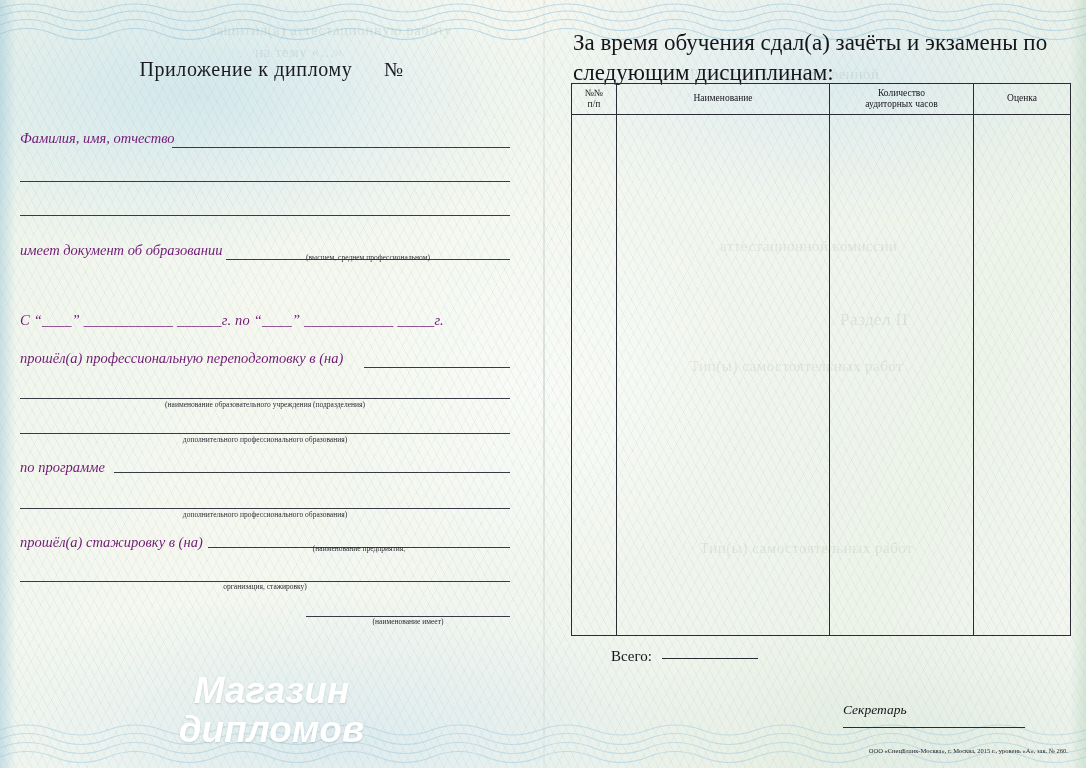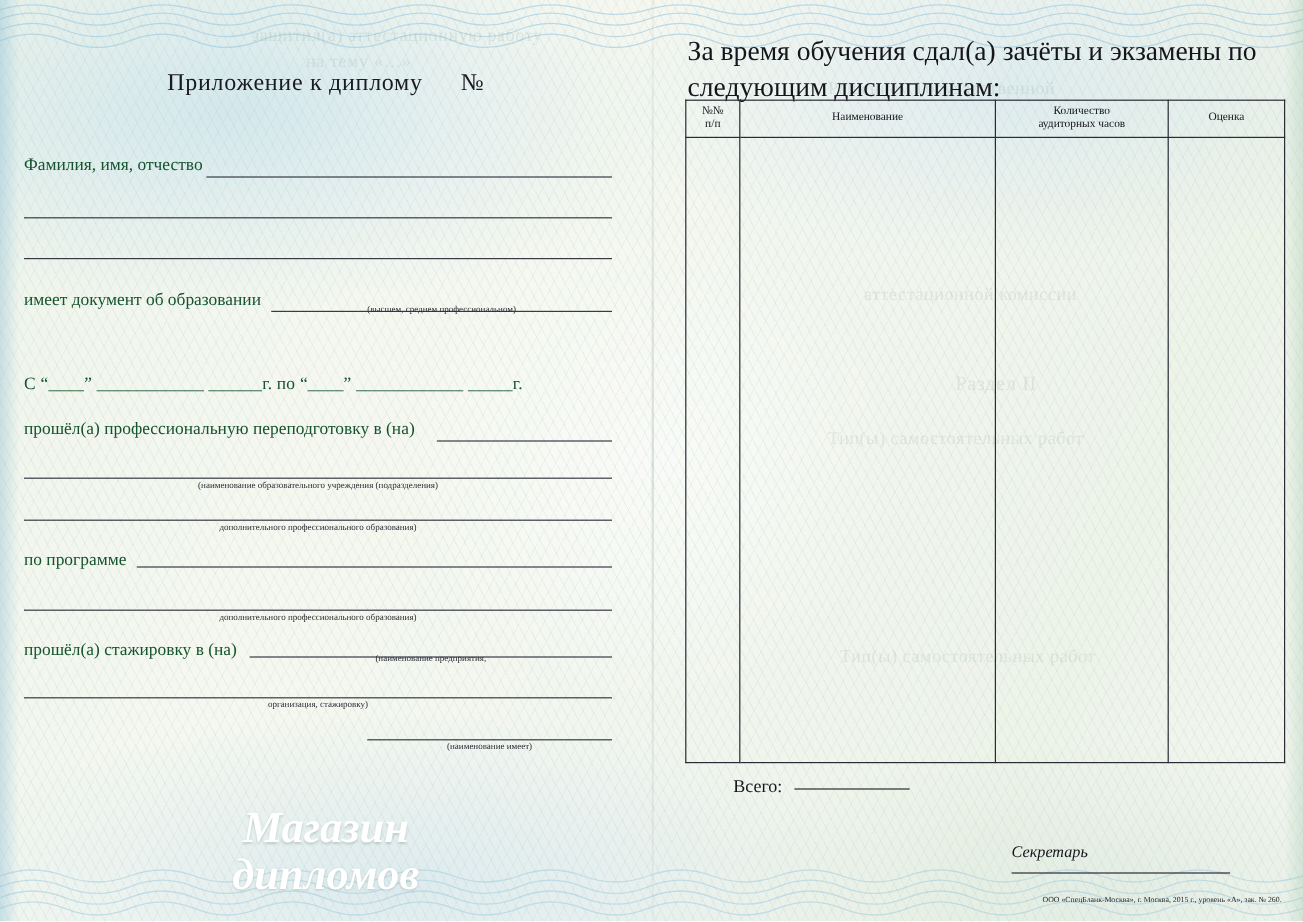--- a/index.html
+++ b/index.html
@@ -103,22 +103,23 @@
     letter-spacing: 0.6px;
     color: #1a1a22;
   }
   .l-title .num {
     margin-left: 26px;
   }
 
   .field {
     position: absolute;
     font-size: 14.5px;
-    color: #14532d;
+    color: #701a75;
     white-space: nowrap;
+    font-style: italic;
   }
   .rule {
     position: absolute;
     height: 0;
     border-bottom: 1px solid #3a3a46;
   }
   .hint {
     position: absolute;
     font-size: 7.5px;
     color: #2c2c36;
@@ -200,21 +201,21 @@
     white-space: nowrap;
   }
 
   
   .watermark {
     position: absolute;
     left: 0;
     bottom: 18px;
     width: 543px;
     text-align: center;
-    font-family: Liberation Serif, serif;
+    font-family: Liberation Sans, sans-serif;
     font-style: italic;
     font-weight: bold;
     font-size: 37px;
     line-height: 1.05;
     color: #ffffff;
     text-shadow: 0 1px 2px rgba(120,140,130,0.35);
     pointer-events: none;
   }
 </style>
 </head>
@@ -244,21 +245,21 @@
     </g>
   </svg>
 
   <div class="edge-left"></div>
   <div class="edge-right"></div>
 
   <div class="ghost-text" style="left:210px; top:22px;">защитил(а) аттестационную работу</div>
   <div class="ghost-text" style="left:255px; top:44px;">на тему «…»</div>
   <div class="ghost-text" style="left:690px; top:66px;">Решением Государственной</div>
   <div class="ghost-text" style="left:720px; top:238px;">аттестационной комиссии</div>
-  <div class="ghost-text" style="left:796px; top:310px; font-size:17px;">Раздел II</div>
+  <div class="ghost-text" style="left:840px; top:310px; font-size:17px;">Раздел II</div>
   <div class="ghost-text" style="left:690px; top:358px;">Тип(ы) самостоятельных работ</div>
   <div class="ghost-text" style="left:700px; top:540px;">Тип(ы) самостоятельных работ</div>
 
   <div class="spine"></div>
 
   <div class="half half-left">
 
     <div class="l-title">
       <span>Приложение к диплому</span>
       <span class="num">№</span>

